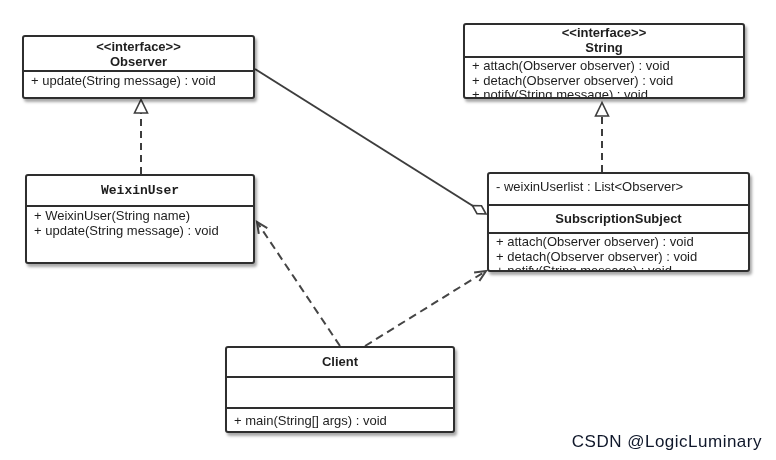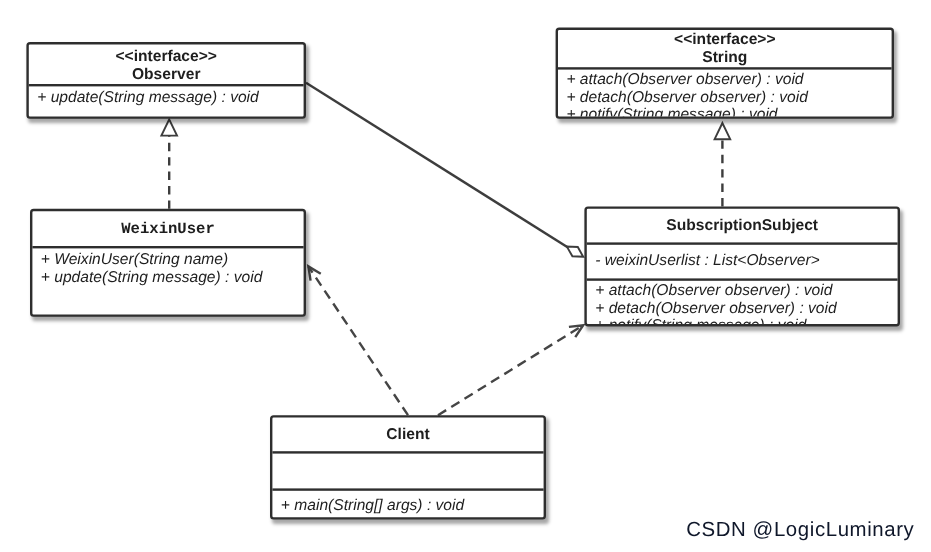--- a/index.html
+++ b/index.html
@@ -23,21 +23,21 @@
     box-sizing:border-box;
     background:#ffffff;
     border:2px solid #2e2e2e;
     border-radius:3px;
     box-shadow:2px 3px 3px rgba(0,0,0,0.35);
     display:flex;
     flex-direction:column;
     color:#1e1e1e;
   }
   .compartment { box-sizing:border-box; overflow:hidden; }
-  .compartment + .compartment { border-top:2px solid #2e2e2e;font-style:italic; }
+  .compartment + .compartment { border-top:2px solid #2e2e2e; }
   .title {
     font-weight:bold;
     font-size:13px;
     line-height:15px;
     text-align:center;
     display:flex;
     flex-direction:column;
     justify-content:flex-end;
     padding-bottom:1px;
   }
@@ -115,25 +115,25 @@
     <div class="compartment title" style="height:29px; justify-content:center;font-family:Liberation Mono, monospace;">
       <div>WeixinUser</div>
     </div>
     <div class="compartment members grow">
       <div>+ WeixinUser(String name)</div>
       <div>+ update(String message) : void</div>
     </div>
   </div>
 
   <div class="uml-class" style="left:487px; top:172px; width:263px; height:100px;">
+    <div class="compartment members" style="height:30px; padding-top:6px;">
+      <div>- weixinUserlist : List&lt;Observer&gt;</div>
+    </div>
     <div class="compartment title" style="height:28px; justify-content:center;">
       <div>SubscriptionSubject</div>
-    </div>
-    <div class="compartment members" style="height:30px; padding-top:6px;">
-      <div>- weixinUserlist : List&lt;Observer&gt;</div>
     </div>
     <div class="compartment members grow" style="padding-top:1px;">
       <div>+ attach(Observer observer) : void</div>
       <div>+ detach(Observer observer) : void</div>
       <div>+ notify(String message) : void</div>
     </div>
   </div>
 
   <div class="uml-class" style="left:225px; top:346px; width:230px; height:87px;">
     <div class="compartment title" style="height:28px; justify-content:center;">

